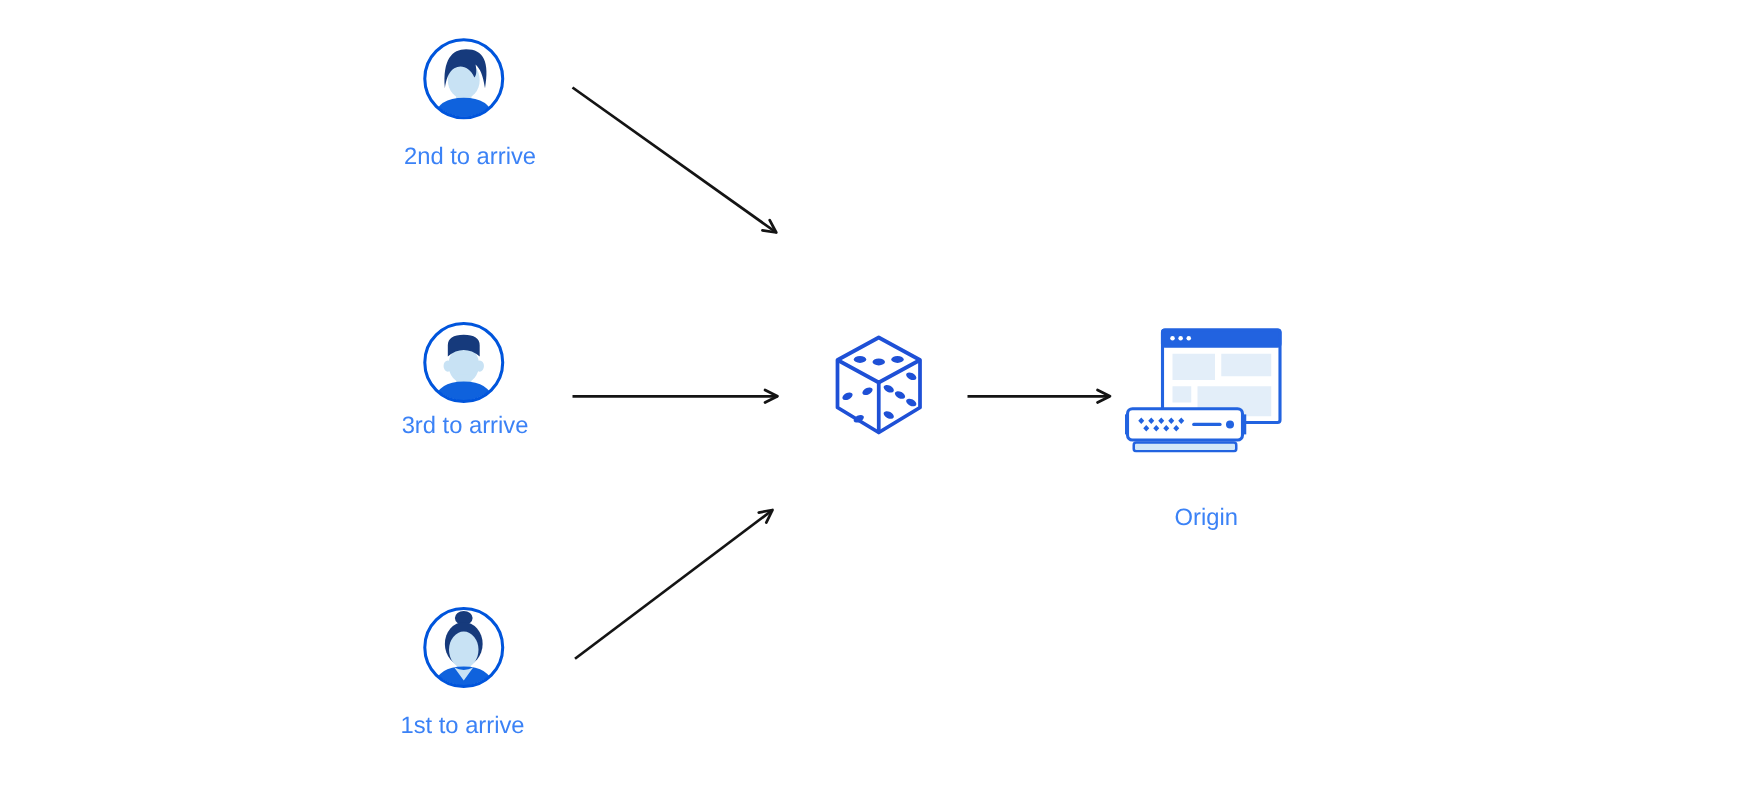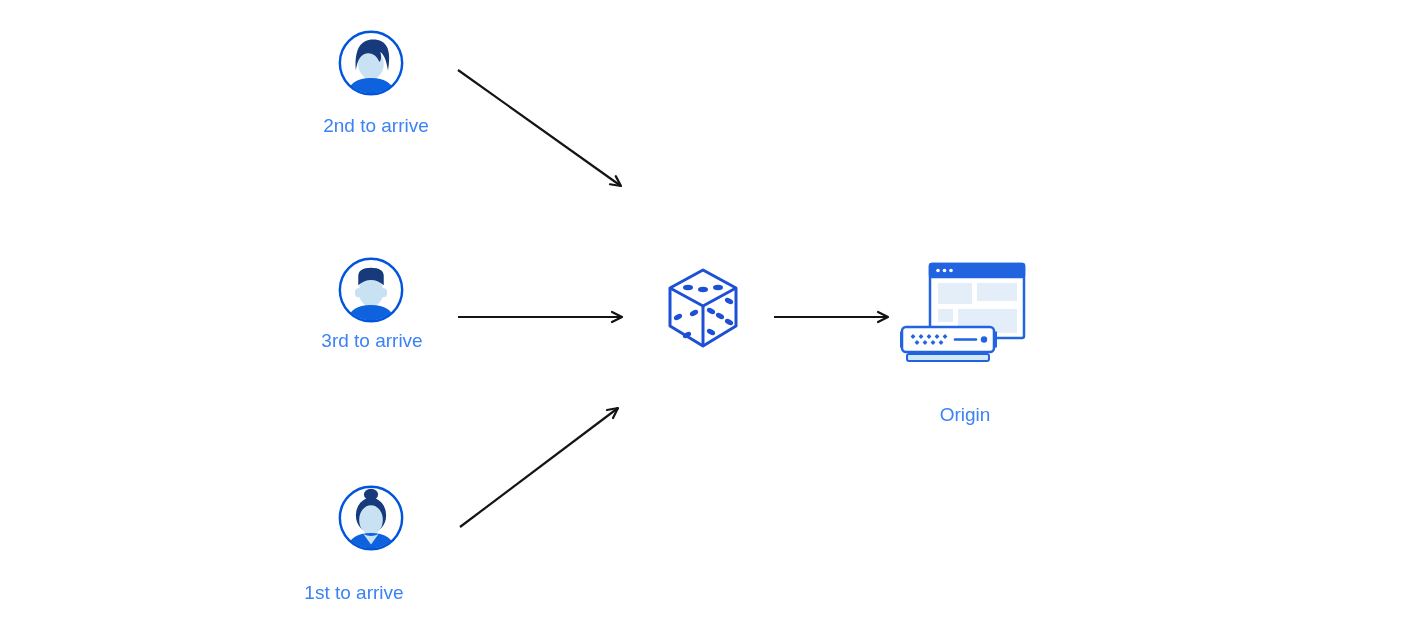--- a/index.html
+++ b/index.html
@@ -84,21 +84,21 @@
         <ellipse cx="36" cy="11" rx="7.5" ry="6" fill="#163a7c"></ellipse>
         <ellipse cx="36" cy="33" rx="16" ry="18.5" fill="#163a7c"></ellipse>
         <ellipse cx="36" cy="38" rx="12.5" ry="15.5" fill="#c8e2f4"></ellipse>
         <rect x="30" y="47" width="12" height="10" fill="#c8e2f4"></rect>
         <path d="M10 72 Q12 52 36 52 Q60 52 62 72 Z" fill="#0f62dd"></path>
         <path d="M28 53 Q36 57 44 53 L36 64 Z" fill="#c8e2f4"></path>
       </g>
       <circle cx="36" cy="36" r="33" fill="none" stroke="#0055dc" stroke-width="2.6"></circle>
     </svg>
   </div>
-  <div class="node-label" style="left:354px;top:570px;margin-top:12px;">1st to arrive</div>
+  <div class="node-label" style="left:370px;top:570px;">1st to arrive</div>
 
   <div class="abs" style="left:666px;top:266px;">
     <svg width="74" height="84" viewBox="0 0 74 84">
       <g stroke="#1e50d6" stroke-width="3" stroke-linejoin="round" fill="none">
         <path d="M37 4 L70 22 L70 60 L37 80 L4 60 L4 22 Z" fill="#ffffff"></path>
         <path d="M4 22 L37 40 L70 22"></path>
         <path d="M37 40 L37 80"></path>
       </g>
       <g fill="#1e50d6">
 

